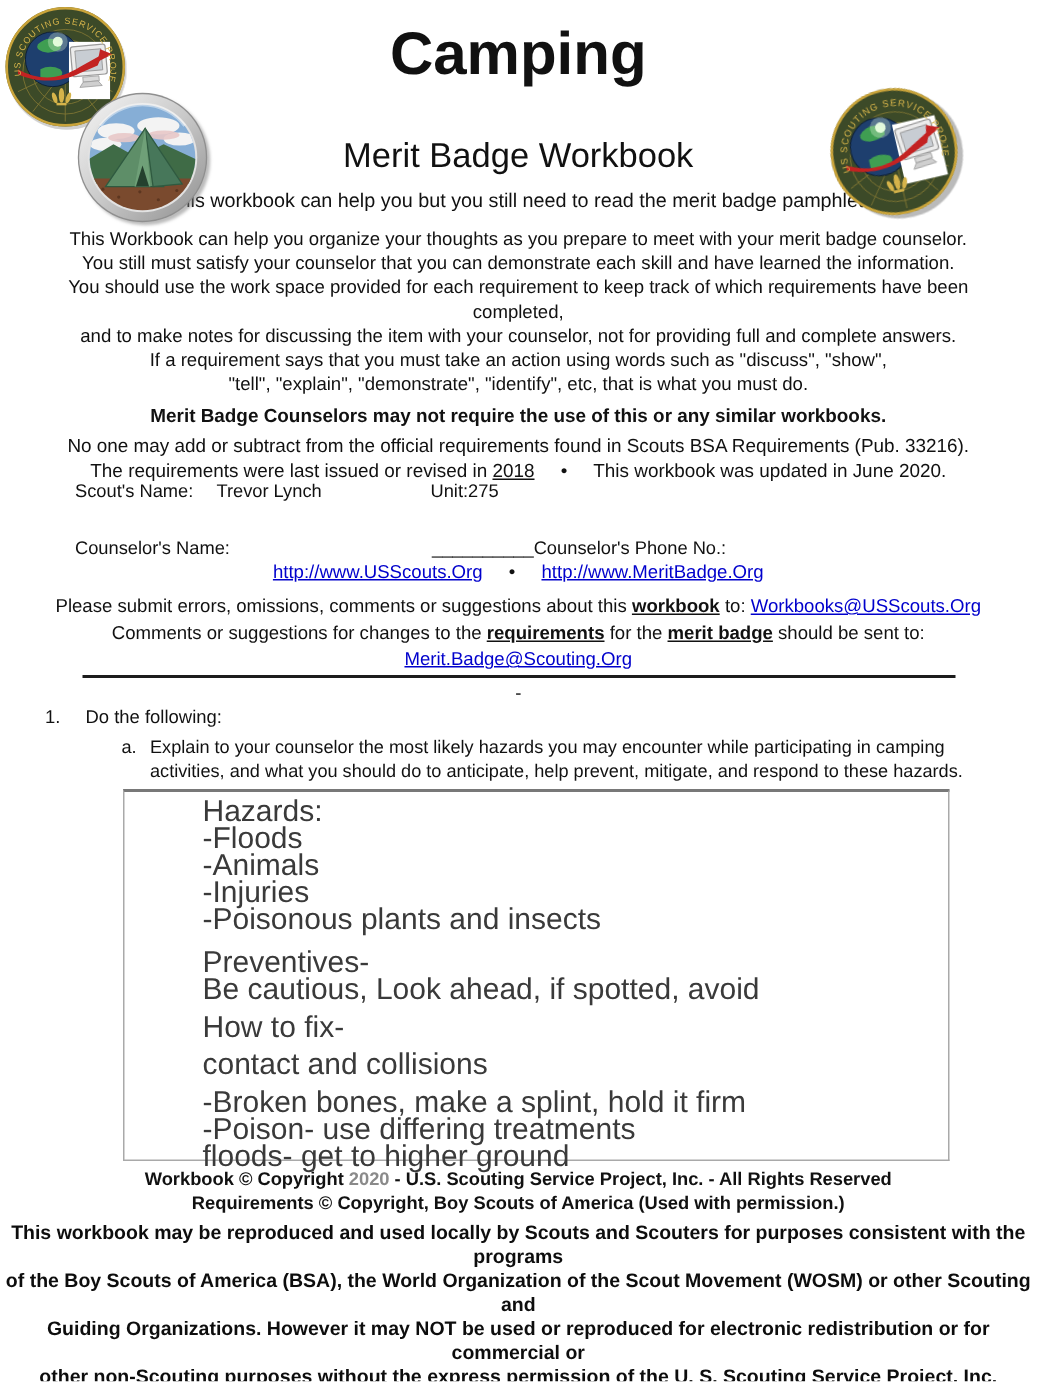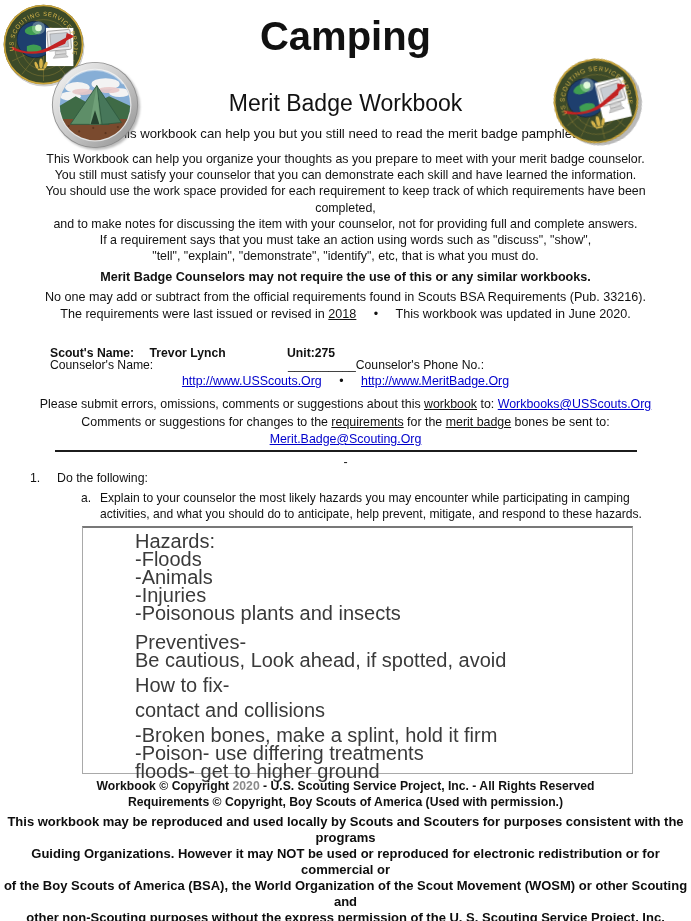--- a/index.html
+++ b/index.html
@@ -24,31 +24,31 @@
   .subtitle { top:90px;  font-size:23px; }
   .tagline  { top:126px; font-size:13.2px; }
 
   .intro { top:151px; font-size:12.4px; line-height:16.2px; }
   .bold-note { top:270px; font-size:12.6px; font-weight:bold; }
   .noone { top:289px; font-size:12.6px; line-height:16.5px; }
   .u { text-decoration:underline; }
   .sep { display:inline-block; margin:0 14px; }
 
   .form-row { left:50px; right:0; font-size:12.2px; height:16px; }
-  .row-scout { top:346px;font-weight:bold; }
+  .row-scout { top:320px; }
   .row-counselor { top:358px; }
   .fval { margin-left:12px; }
   .unit-group { position:absolute; left:237px; top:0; }
   .blank-group { position:absolute; left:238px; top:0; }
 
   .links-row { top:374px; font-size:12.4px; }
   a, .link { color:#0000cc; text-decoration:underline; cursor:pointer; }
 
   .submit-block { top:396px; font-size:12.4px; line-height:17.5px; }
-  .bu { font-weight:normal; text-decoration:underline; }
+  .bu { font-weight:bold; text-decoration:underline; }
 
   .divider { top:450px; left:55px; width:582px; border-top:2px solid #1c1c1c; height:0; }
   .dash-row { top:455px; font-size:12.4px; }
 
   .req1  { top:471px; left:0; right:0; font-size:12.3px; }
   .req-num { position:absolute; left:30px; }
   .req-text { position:absolute; left:57px;text-align:center; }
   .req1a { top:491px; left:0; right:0; font-size:12.1px; line-height:15.5px; }
   .sub-letter { position:absolute; left:81px; }
   .sub-text { position:absolute; left:100px; width:542px; }
@@ -216,21 +216,21 @@
     <span class="link">http://www.USScouts.Org</span>
     <span class="sep">•</span>
     <span class="link">http://www.MeritBadge.Org</span>
   </div>
 
   <div class="abs ctr submit-block">
     <div>
       <span>Please submit errors, omissions, comments or suggestions about this </span><span class="bu">workbook</span><span> to: </span><span class="link">Workbooks@USScouts.Org</span>
     </div>
     <div>
-      <span>Comments or suggestions for changes to the </span><span class="bu">requirements</span><span> for the </span><span class="bu">merit badge</span><span> bones be sent to:</span>
+      <span>Comments or suggestions for changes to the </span><span class="bu">requirements</span><span> for the </span><span class="bu">merit badge</span><span> should be sent to:</span>
     </div>
     <div>
       <span class="link">Merit.Badge@Scouting.Org</span>
     </div>
   </div>
 
   <div class="abs divider"></div>
   <div class="abs ctr dash-row">-</div>
 
   <div class="abs req1">
@@ -259,18 +259,18 @@
 
   <div class="abs ctr footer-copy">
     <div>
       <span>Workbook © Copyright </span><span class="year-gray">2020</span><span> - U.S. Scouting Service Project, Inc. - All Rights Reserved</span>
     </div>
     <div>Requirements © Copyright, Boy Scouts of America (Used with permission.)</div>
   </div>
 
   <div class="abs ctr footer-legal">
     <div>This workbook may be reproduced and used locally by Scouts and Scouters for purposes consistent with the programs</div>
+    <div>of the Boy Scouts of America (BSA), the World Organization of the Scout Movement (WOSM) or other Scouting and</div>
     <div>Guiding Organizations. However it may NOT be used or reproduced for electronic redistribution or for commercial or</div>
-    <div>of the Boy Scouts of America (BSA), the World Organization of the Scout Movement (WOSM) or other Scouting and</div>
     <div>other non-Scouting purposes without the express permission of the U. S. Scouting Service Project, Inc. (USSSP).</div>
   </div>
 
 </div>
 
 </body></html>

